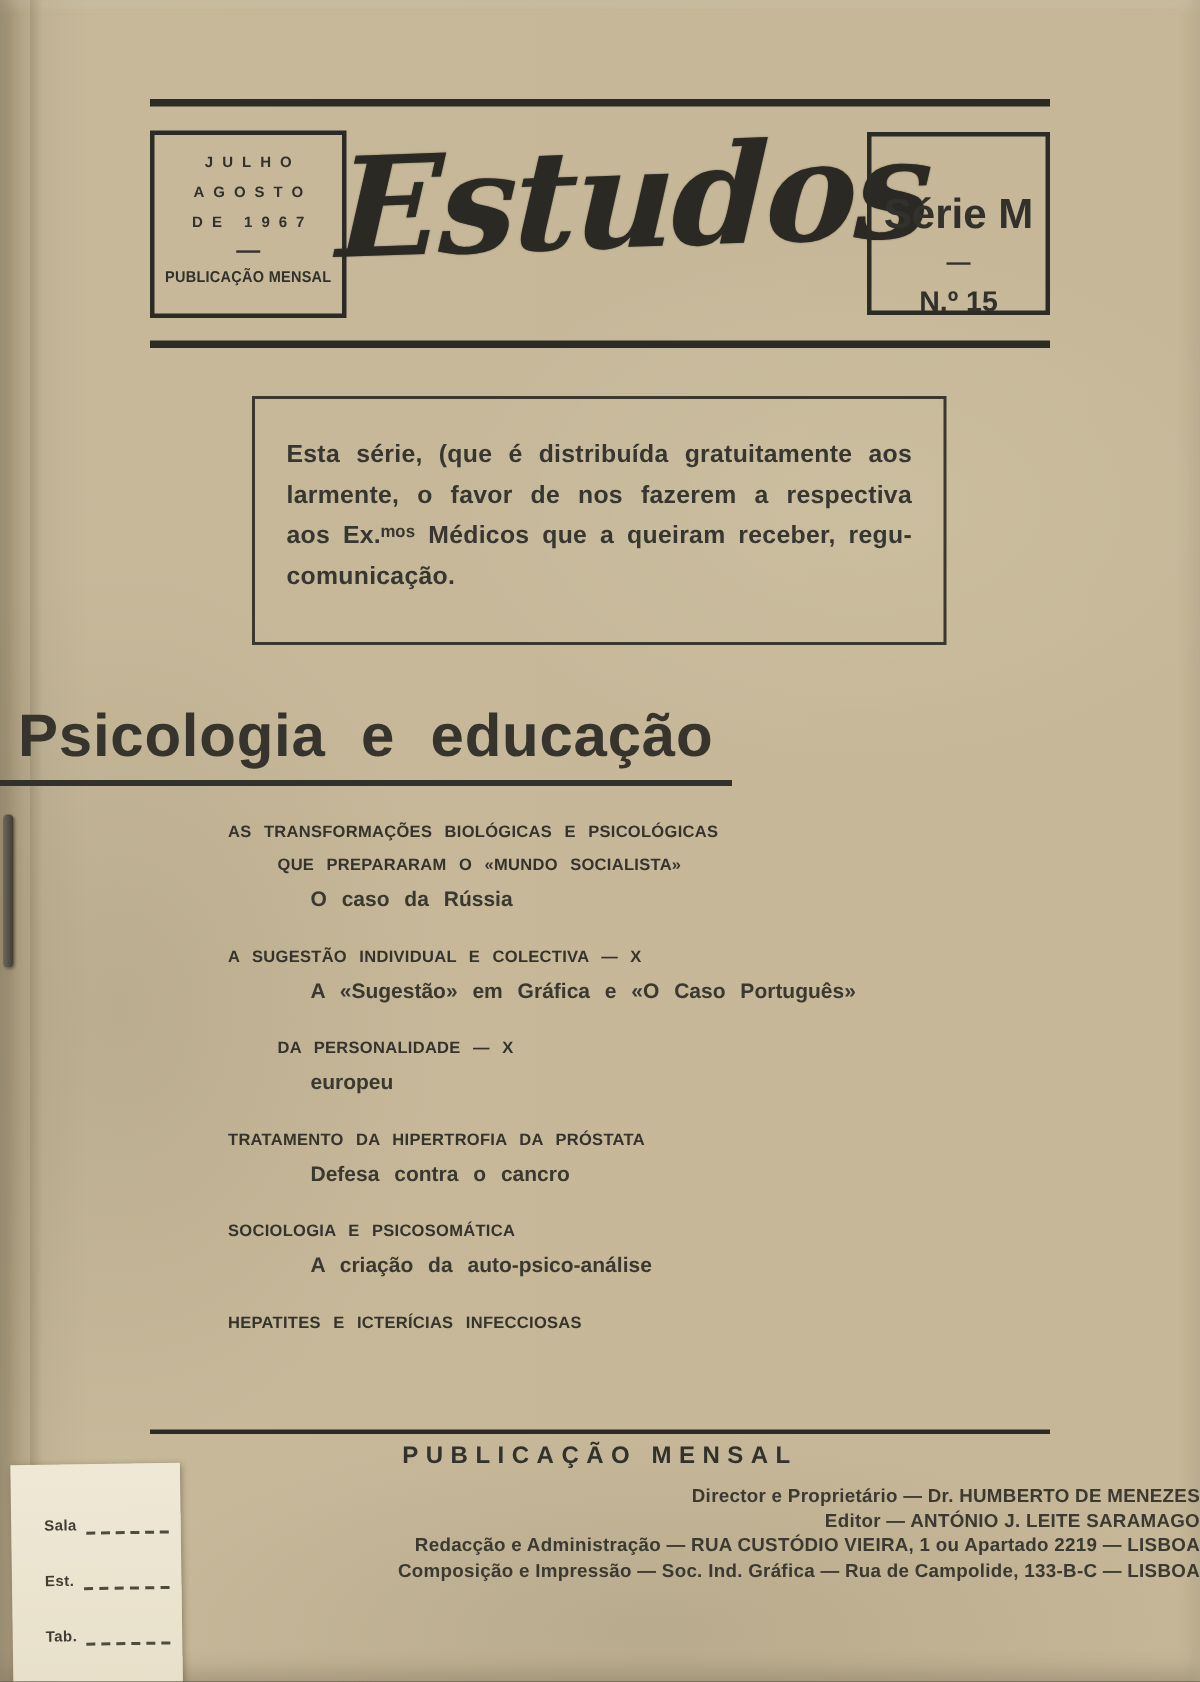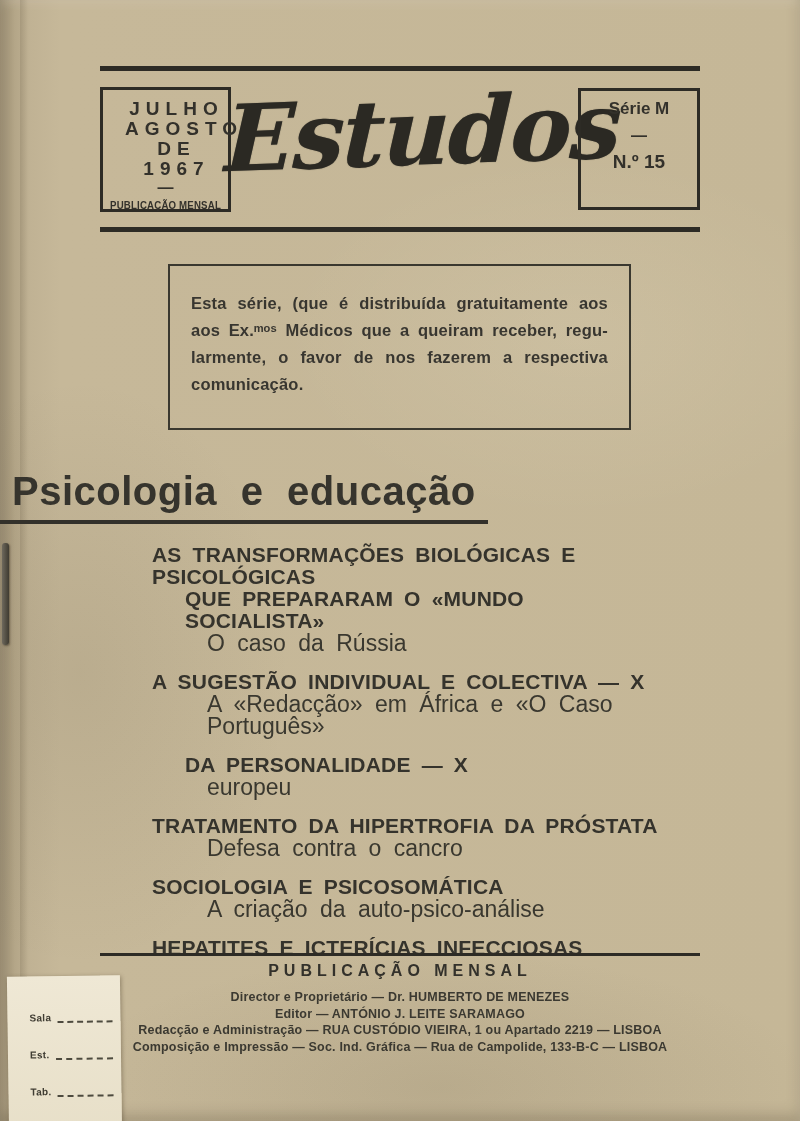--- a/index.html
+++ b/index.html
@@ -22,67 +22,67 @@
     box-shadow:1px 1px 2px rgba(40,32,20,0.45); }
 
   .rule { position:absolute; background:#2d2b25; }
   .rule-top       { left:100px; top:66px;  width:600px; height:5px; }
   .rule-header    { left:100px; top:227px; width:600px; height:5px; }
   .rule-footer    { left:100px; top:953px; width:600px; height:3px; }
 
   
   .issue-box { position:absolute; left:100px; top:87px; width:131px; height:125px;
     border:3px solid #2d2b25; box-sizing:border-box; text-align:center; }
-  .issue-line { font-weight:bold; font-size:19px; letter-spacing:6px; padding-left:22px; line-height:20px; }
+  .issue-line { font-weight:bold; font-size:10px; letter-spacing:6px; padding-left:6px; line-height:20px; }
   .issue-line:first-child { margin-top:9px; }
   .box-dash { font-weight:bold; font-size:16px; line-height:14px; margin:2px 0 1px; }
   .issue-kind { font-weight:bold; font-size:10.5px; letter-spacing:0.2px; margin-top:4px;
     transform:scaleX(0.92); transform-origin:center; }
 
   .logo { position:absolute; left:225px; top:78px; width:360px; text-align:center;
     font-family:"DejaVu Serif", serif; font-style:italic; font-weight:bold;
     font-size:92px; line-height:110px; color:#2b2923;
     transform:rotate(-2deg) skewX(-4deg); letter-spacing:-2px;
     text-shadow:0 0 1px rgba(43,41,35,0.6); }
 
   .series-box { position:absolute; left:578px; top:88px; width:122px; height:122px;
     border:3px solid #2d2b25; box-sizing:border-box; text-align:center; }
-  .series-name { font-weight:bold; font-size:17px; margin-top:8px; }
+  .series-name { font-weight:bold; font-size:28px; margin-top:36px; }
   .series-box .box-dash { margin:10px 0 8px; }
   .series-number { font-weight:bold; font-size:19px; }
 
   
   .notice-box { position:absolute; left:168px; top:264px; width:463px; height:166px;
     border:2px solid #3a382f; box-sizing:border-box; padding:24px 21px 16px; }
   .notice-line { font-weight:bold; font-size:16.5px; line-height:27px;
     text-align:justify; text-align-last:justify; letter-spacing:0.2px; color:#383630; }
   .notice-line.last { text-align-last:left; }
 
   
   .title-wrap { position:absolute; left:0; top:468px; width:800px; text-align:left; }
   .page-title { display:inline-block; font-weight:bold; font-size:40px; line-height:46px;
     letter-spacing:0.5px; word-spacing:12px; color:#36342d;
     border-bottom:4px solid #33312b; padding:0 12px 6px; }
 
   
   .toc { position:absolute; left:152px; top:544px; width:520px; }
   .toc-item { margin-bottom:17px; }
-  .toc-line { font-weight:bold; font-size:21px; line-height:22px;
+  .toc-line { font-weight:bold; font-size:11px; line-height:22px;
     letter-spacing:0.2px; word-spacing:5px; color:#35332c; }
   .toc-line.indent { padding-left:33px; }
-  .toc-sub { font-weight:normal; font-size:23px; line-height:22px;
+  .toc-sub { font-weight:bold; font-size:14px; line-height:22px;
     word-spacing:6px; color:#3a382f; padding-left:55px; }
   .toc-sub.wide { word-spacing:14px; }
   .toc-line:empty, .toc-sub:empty { display:none; }
 
   
   .imprint { position:absolute; left:0; top:962px; width:800px; text-align:center; }
   .imprint-heading { font-weight:bold; font-size:16px; letter-spacing:5px; color:#33312b; margin-bottom:9px; }
   .imprint-line { font-weight:bold; font-size:12.5px; line-height:16.5px;
-    letter-spacing:0.2px; color:#3b3931; }
+    letter-spacing:0.2px; color:#3b3931;text-align:right; }
 
   
   .stamp { position:absolute; left:8px; top:976px; width:113px; height:160px;
     background:linear-gradient(180deg,#efe8d5,#e7dfc8);
     box-shadow:1px 1px 4px rgba(60,48,28,0.40);
     transform:rotate(-0.8deg); padding:20px 8px 0 22px; box-sizing:border-box; }
   .stamp-row { display:flex; align-items:flex-end; height:27px; margin-bottom:10px; }
   .stamp-label { font-weight:bold; font-size:10px; color:#403d33; letter-spacing:0.3px; }
   .stamp-line { flex:1; margin-left:6px; border-bottom:2px dashed #4d4a3e; height:13px; }
 </style>
@@ -109,42 +109,42 @@
   <div class="series-box">
     <div class="series-name">Série M</div>
     <div class="box-dash">—</div>
     <div class="series-number">N.º 15</div>
   </div>
 
   <div class="rule rule-header"></div>
 
   <div class="notice-box">
     <div class="notice-line">Esta série, (que é distribuída gratuitamente aos</div>
+    <div class="notice-line">larmente, o favor de nos fazerem a respectiva</div>
     <div class="notice-line">aos Ex.ᵐᵒˢ Médicos que a queiram receber, regu-</div>
-    <div class="notice-line">larmente, o favor de nos fazerem a respectiva</div>
     <div class="notice-line last">comunicação.</div>
   </div>
 
   <div class="title-wrap">
     <span class="page-title">Psicologia e educação</span>
   </div>
 
   <div class="toc">
 
     <div class="toc-item">
       <div class="toc-line">AS TRANSFORMAÇÕES BIOLÓGICAS E PSICOLÓGICAS</div>
       <div class="toc-line indent">QUE PREPARARAM O «MUNDO SOCIALISTA»</div>
       <div class="toc-sub">O caso da Rússia</div>
 
     </div>
 
     <div class="toc-item">
       <div class="toc-line">A SUGESTÃO INDIVIDUAL E COLECTIVA — X</div>
 
-      <div class="toc-sub">A «Redacção» em África e «O Caso Português»</div>
+      <div class="toc-sub">A «Sugestão» em Gráfica e «O Caso Português»</div>
 
     </div>
 
     <div class="toc-item">
       <div class="toc-line indent">DA PERSONALIDADE — X</div>
       <div class="toc-sub">europeu</div>
     </div>
 
     <div class="toc-item">
       <div class="toc-line">TRATAMENTO DA HIPERTROFIA DA PRÓSTATA</div>

